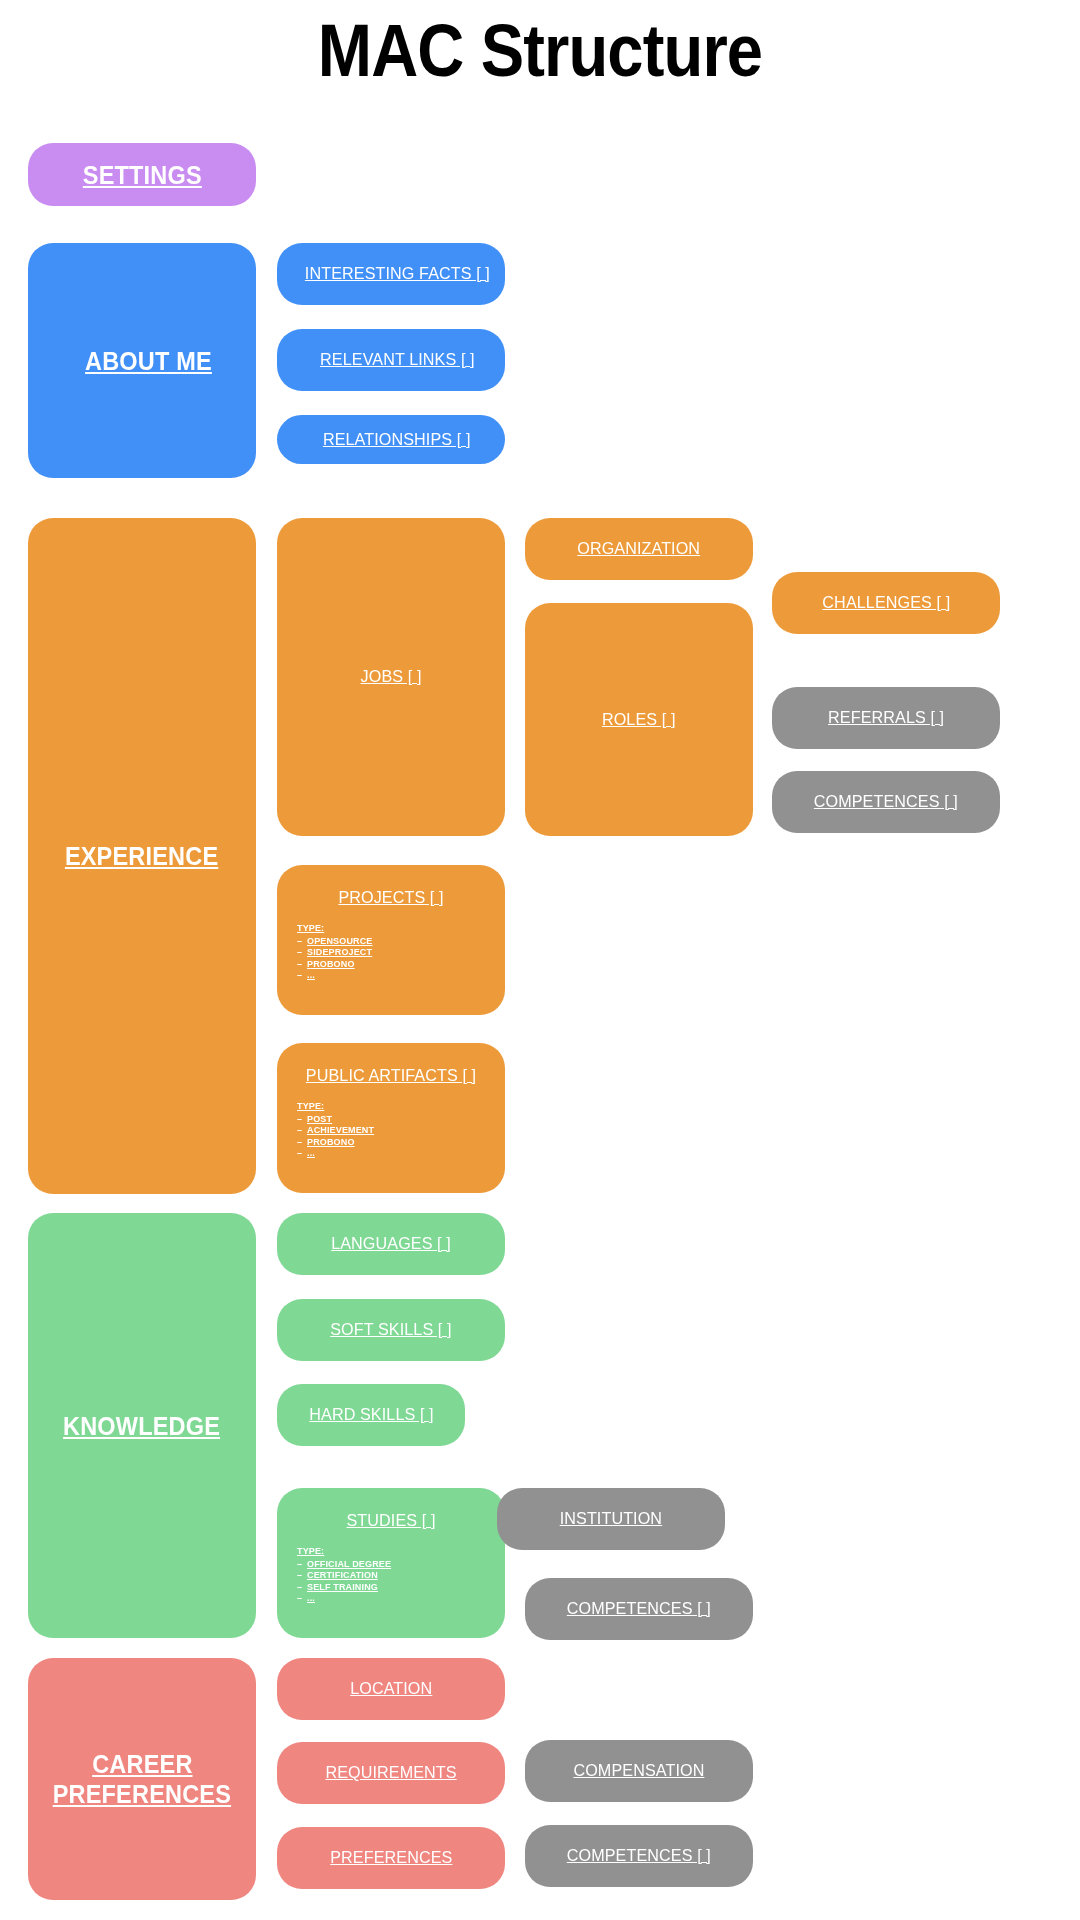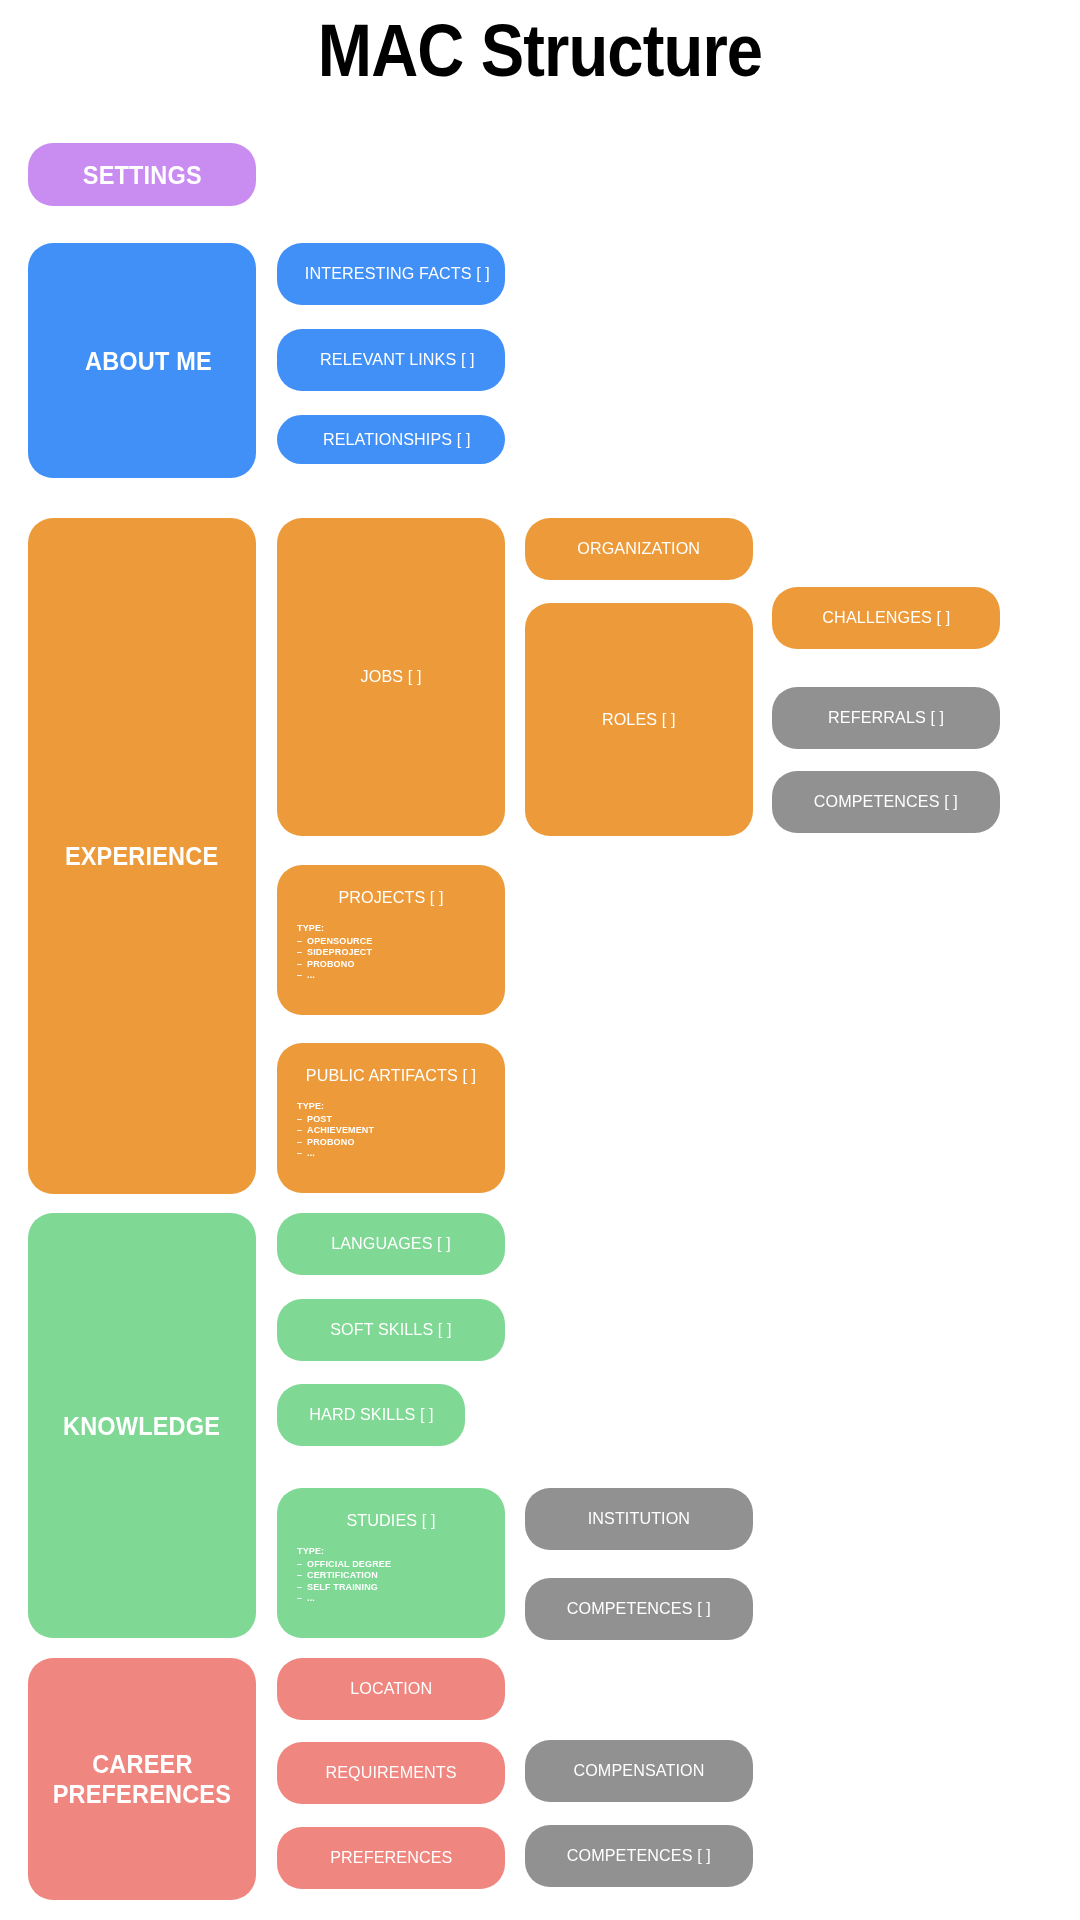--- a/index.html
+++ b/index.html
@@ -36,20 +36,21 @@
     position: absolute;
     border-radius: 25px;
     box-sizing: border-box;
     color: #ffffff;
     display: flex;
     flex-direction: column;
     align-items: center;
     justify-content: center;
     text-align: center;
     overflow: hidden;
+    text-decoration: underline;
   }
 
   
   .c-purple { background: #c98cf1; }
   .c-blue   { background: #4190f7; padding-left: 12px; }
   .c-orange { background: #ed9b3a; }
   .c-green  { background: #7fd894; }
   .c-red    { background: #ef8680; }
   .c-gray   { background: #919191; }
 
@@ -130,21 +131,21 @@
 </div>
 
 <div class="card c-orange" style="left:525px; top:518px; width:228px; height:62px;">
   <span class="sublabel">ORGANIZATION</span>
 </div>
 
 <div class="card c-orange" style="left:525px; top:603px; width:228px; height:233px;">
   <span class="sublabel">ROLES [ ]</span>
 </div>
 
-<div class="card c-orange" style="left:772px; top:587px; width:228px; height:62px;">
+<div class="card c-orange" style="left:772px; top:572px; width:228px; height:62px;">
   <span class="sublabel">CHALLENGES [ ]</span>
 </div>
 
 <div class="card c-gray" style="left:772px; top:687px; width:228px; height:62px;">
   <span class="sublabel">REFERRALS [ ]</span>
 </div>
 
 <div class="card c-gray" style="left:772px; top:771px; width:228px; height:62px;">
   <span class="sublabel">COMPETENCES [ ]</span>
 </div>
@@ -191,21 +192,21 @@
   <span class="sublabel">STUDIES [ ]</span>
   <div class="typeblock">
     <div class="thead">TYPE:</div>
     <div class="titem"><span class="dash">–</span><span>OFFICIAL DEGREE</span></div>
     <div class="titem"><span class="dash">–</span><span>CERTIFICATION</span></div>
     <div class="titem"><span class="dash">–</span><span>SELF TRAINING</span></div>
     <div class="titem"><span class="dash">–</span><span>...</span></div>
   </div>
 </div>
 
-<div class="card c-gray" style="left:525px; top:1488px; width:228px; height:62px;">
+<div class="card c-gray" style="left:497px; top:1488px; width:228px; height:62px;">
   <span class="sublabel">INSTITUTION</span>
 </div>
 
 <div class="card c-gray" style="left:525px; top:1578px; width:228px; height:62px;">
   <span class="sublabel">COMPETENCES [ ]</span>
 </div>
 
 <div class="card c-red" style="left:28px; top:1658px; width:228px; height:242px;">
   <span class="grouptitle">CAREER</span>
   <span class="grouptitle">PREFERENCES</span>

